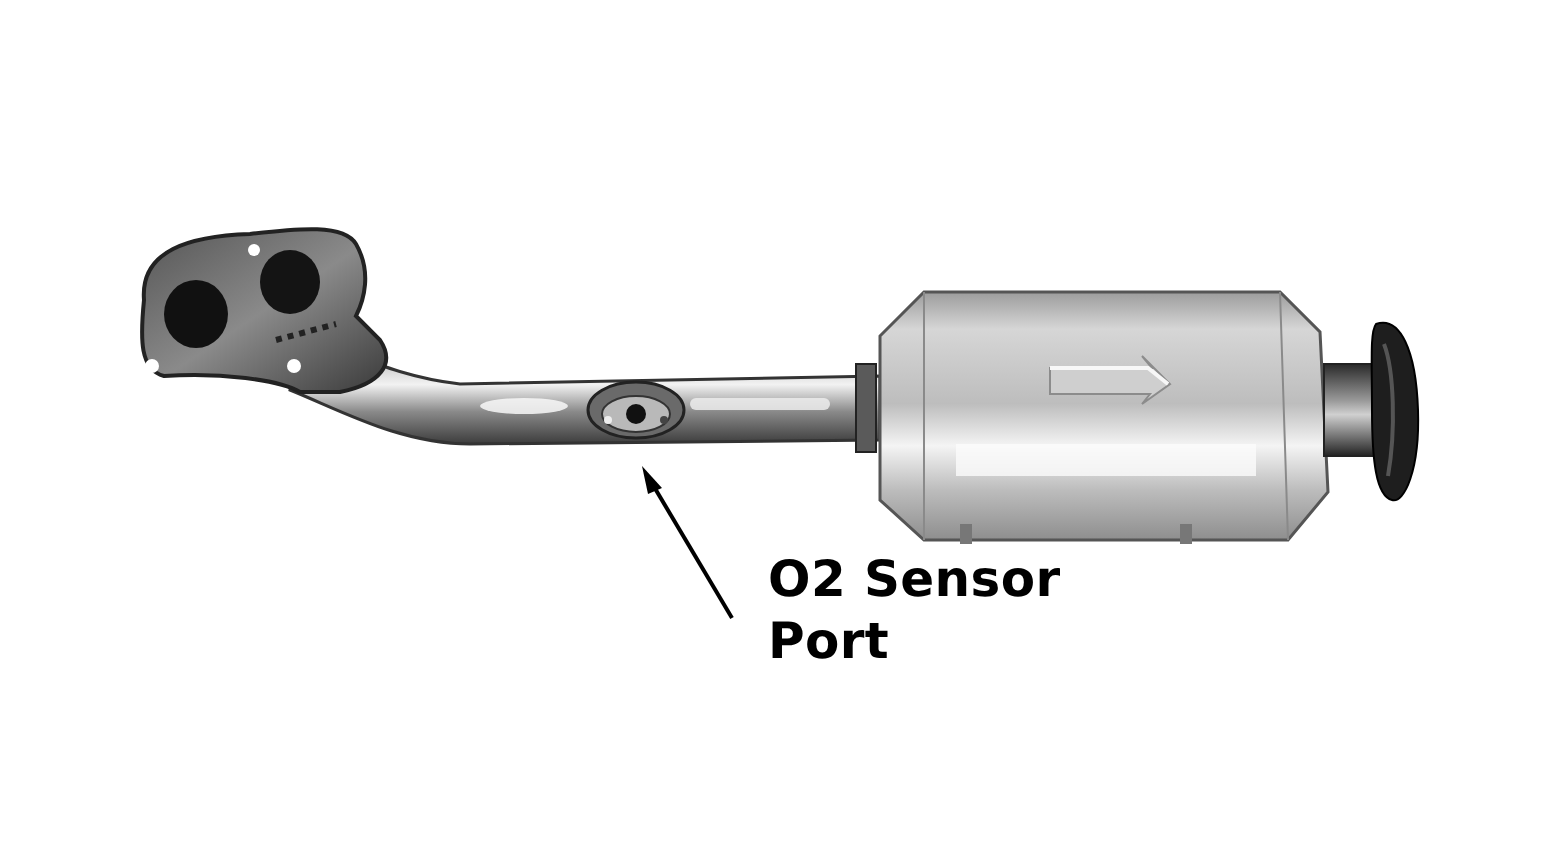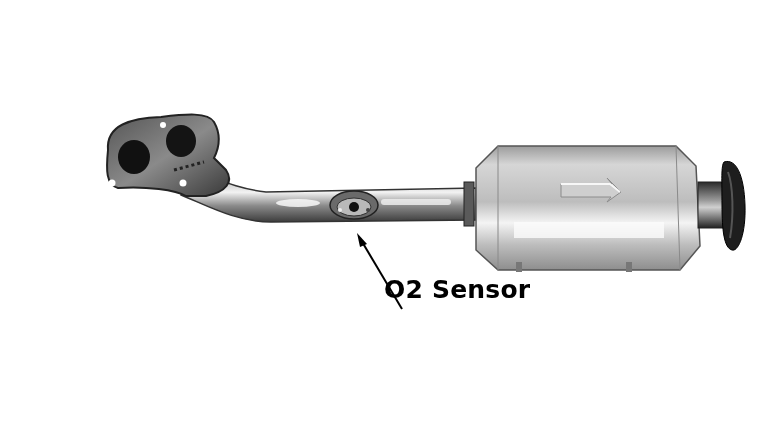--- a/index.html
+++ b/index.html
@@ -1,17 +1,17 @@
 <!DOCTYPE html>
 <html><head>
   <meta charset="utf-8">
   <style>
     html, body { margin: 0; padding: 0; background: #ffffff; }
     body { width: 784px; height: 424px; position: relative; overflow: hidden; font-family: "Liberation Sans", sans-serif; }
-    .stage { position: absolute; left: 0; top: 0; width: 627px; height: 424px; padding-left: 36px; }
+    .stage { position: absolute; left: 0; top: 0; width: 627px; height: 424px; }
     .label {
       position: absolute; left: 384px; top: 274px;
       font-family: "DejaVu Sans", sans-serif; font-weight: bold;
       font-size: 25px; line-height: 31px; color: #000;
       letter-spacing: 0.2px;
     }
     .label span { display: block; }
   </style>
 </head>
 <body>
@@ -94,14 +94,15 @@
     </g>
 
     <g>
       <line x1="366" y1="309" x2="325" y2="240" stroke="#000" stroke-width="2"></line>
       <polygon points="321,233 331,244 324,247" fill="#000"></polygon>
     </g>
   </svg>
 
   <div class="label">
     <span>O2 Sensor</span>
+    <span>Port</span>
   </div>
 </div>
 
 </body></html>

